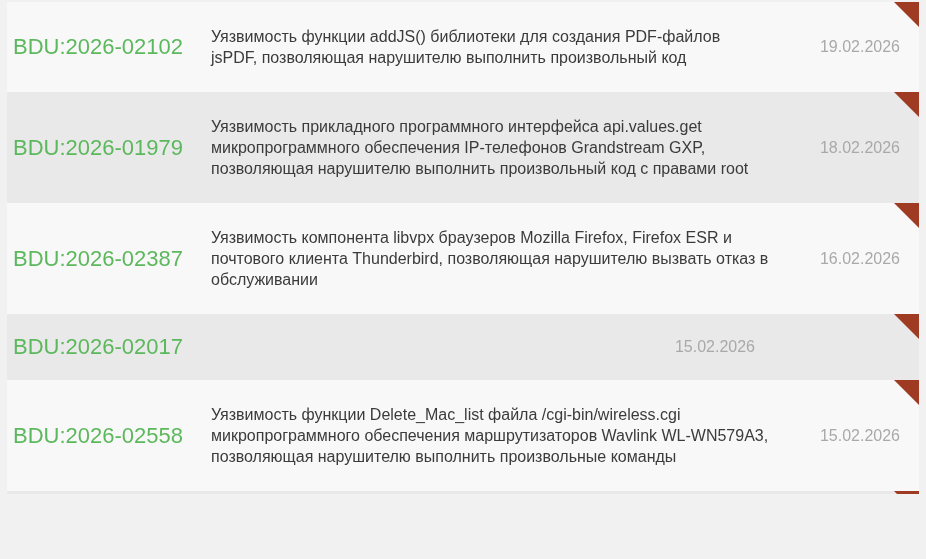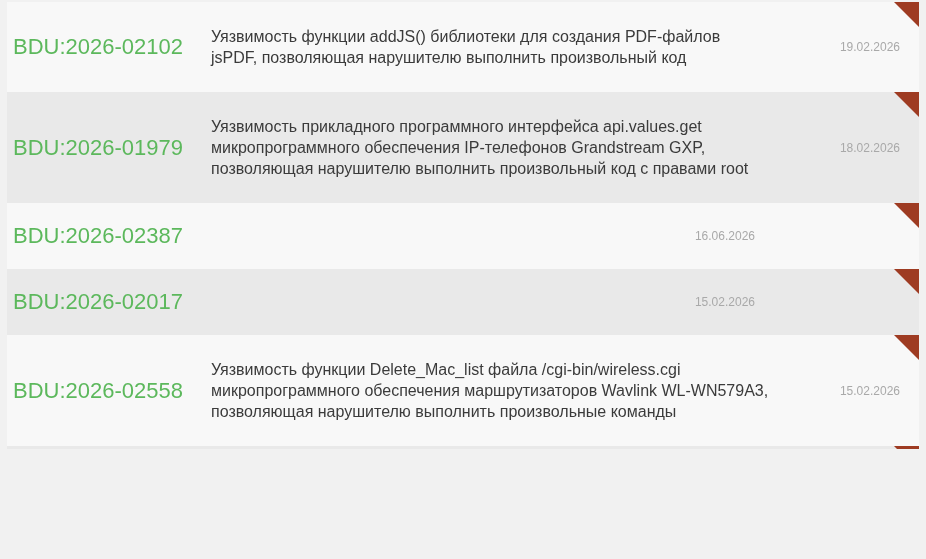--- a/index.html
+++ b/index.html
@@ -43,21 +43,21 @@
     text-decoration: none;
     white-space: nowrap;
   }
   .desc {
     margin: 4px;
     font-size: 16px;
     line-height: 21px;
     color: var(--text, #3b3b3b);
   }
   .date {
-    font-size: 12px;
+    font-size: 16px;
     color: var(--date, #a9a9a9);
     text-align: right;
     padding-right: 19px;
     white-space: nowrap;
   }
   .row.partial {
     height: 3px;
     padding: 0;
   }
 </style>
@@ -73,21 +73,22 @@
   </article>
     <article class="row">
     <span class="corner"></span>
     <a class="vid">BDU:2026-01979</a>
     <p class="desc">Уязвимость прикладного программного интерфейса api.values.get микропрограммного обеспечения IP-телефонов Grandstream GXP, позволяющая нарушителю выполнить произвольный код с правами root</p>
     <span class="date">18.02.2026</span>
   </article>
     <article class="row">
     <span class="corner"></span>
     <a class="vid">BDU:2026-02387</a>
-    <span class="date">16.06.2026</span>
+    <p class="desc">Уязвимость компонента libvpx браузеров Mozilla Firefox, Firefox ESR и почтового клиента Thunderbird, позволяющая нарушителю вызвать отказ в обслуживании</p>
+    <span class="date">16.02.2026</span>
   </article>
     <article class="row">
     <span class="corner"></span>
     <a class="vid">BDU:2026-02017</a>
     <span class="date">15.02.2026</span>
   </article>
     <article class="row">
     <span class="corner"></span>
     <a class="vid">BDU:2026-02558</a>
     <p class="desc">Уязвимость функции Delete_Mac_list файла /cgi-bin/wireless.cgi микропрограммного обеспечения маршрутизаторов Wavlink WL-WN579A3, позволяющая нарушителю выполнить произвольные команды</p>

